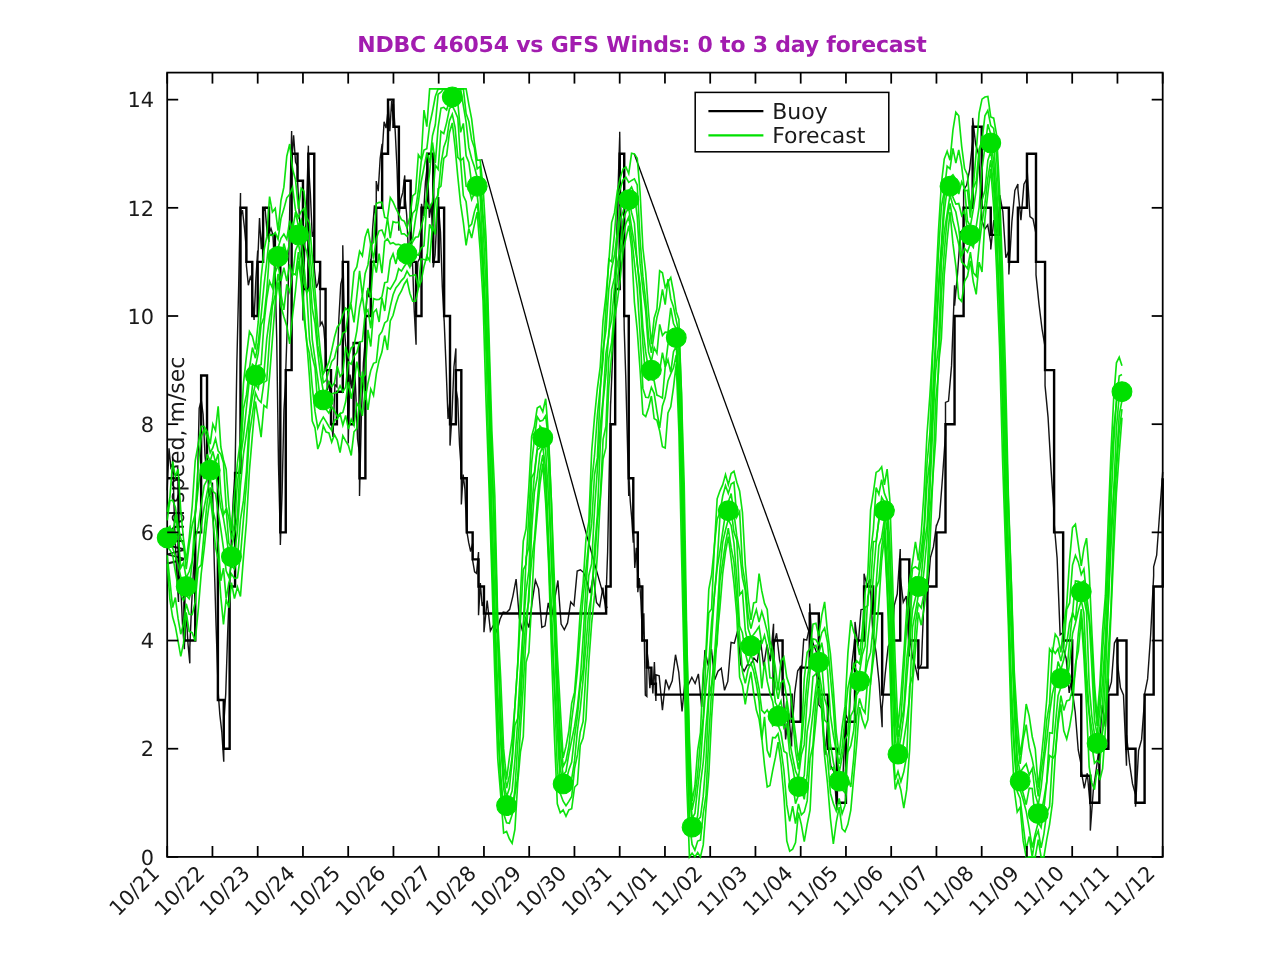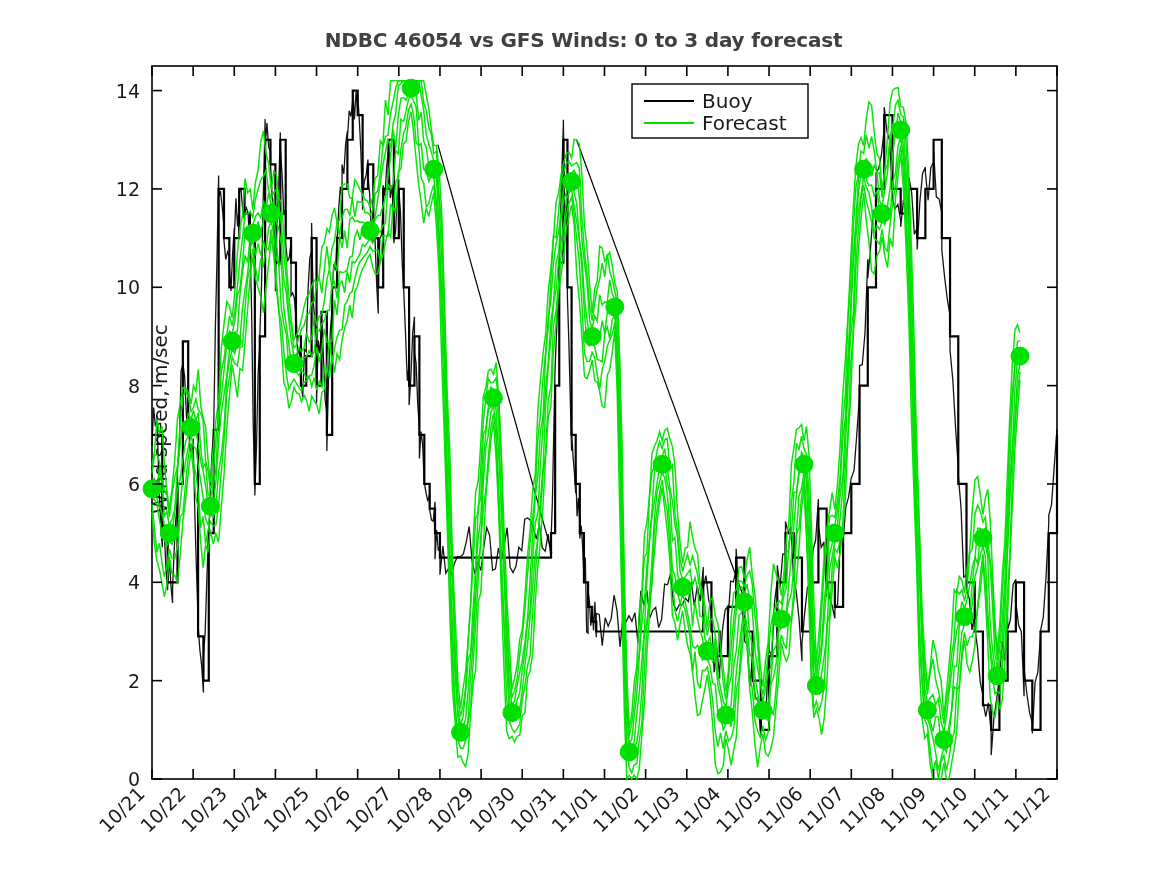--- a/index.html
+++ b/index.html
@@ -1,20 +1,20 @@
 <!DOCTYPE html>
 <html><head>
 <meta charset="utf-8">
 <style>
   html,body{margin:0;padding:0;background:#ffffff;}
   body{width:1167px;height:875px;overflow:hidden;font-family:"DejaVu Sans",sans-serif;}
   #root{position:relative;width:1167px;height:875px;background:#fff;}
   #chart-title{
     position:absolute;left:0;top:28px;width:1167px;text-align:center;
-    font-family:"DejaVu Sans",sans-serif;font-size:20px;font-weight:bold;color:#404040;
+    font-family:"DejaVu Sans",sans-serif;font-size:20px;font-weight:bold;color:#a21caf;
     letter-spacing:-0.2px;
   }
   #plot-svg{position:absolute;left:0;top:0;}
   .tick-label{
     font-family:"DejaVu Sans",sans-serif;font-size:19px;fill:#1a1a1a;
   }
   .xtick-label{
     font-family:"DejaVu Sans",sans-serif;font-size:19px;fill:#1a1a1a;
   }
   #ylabel{

